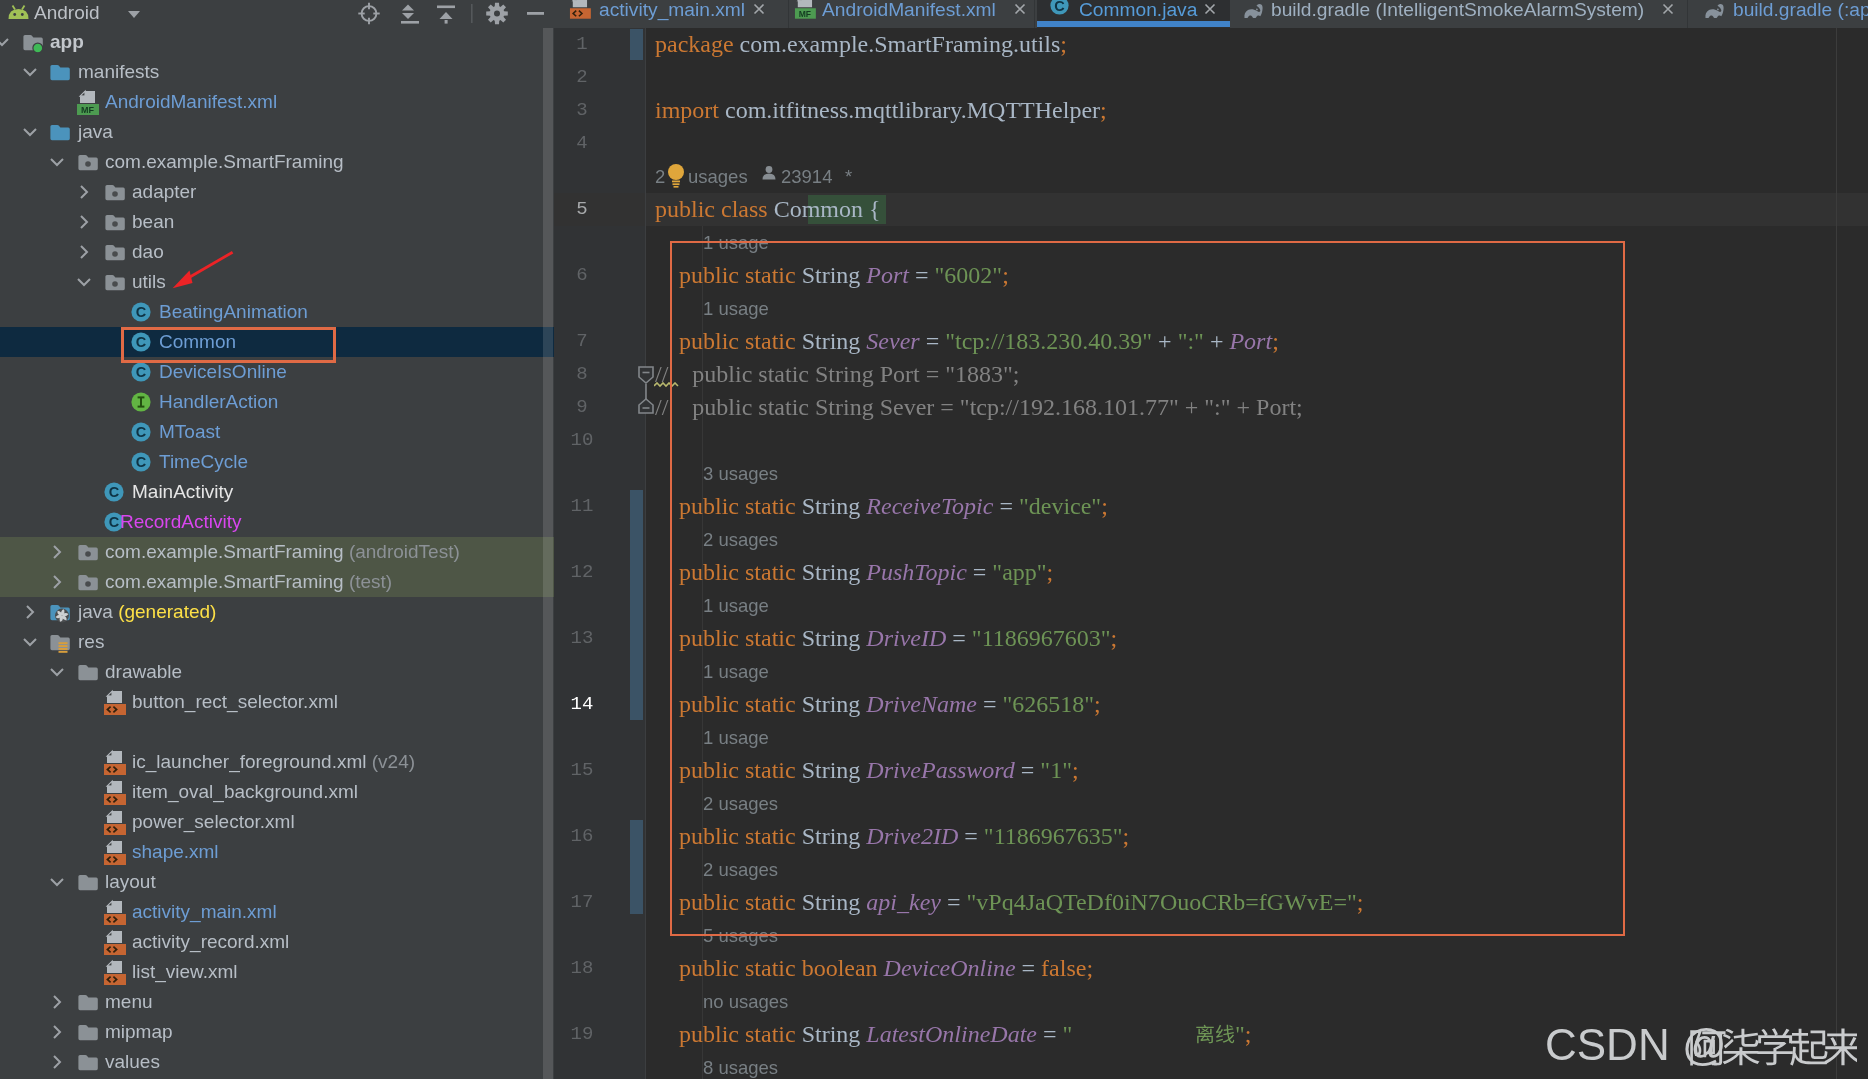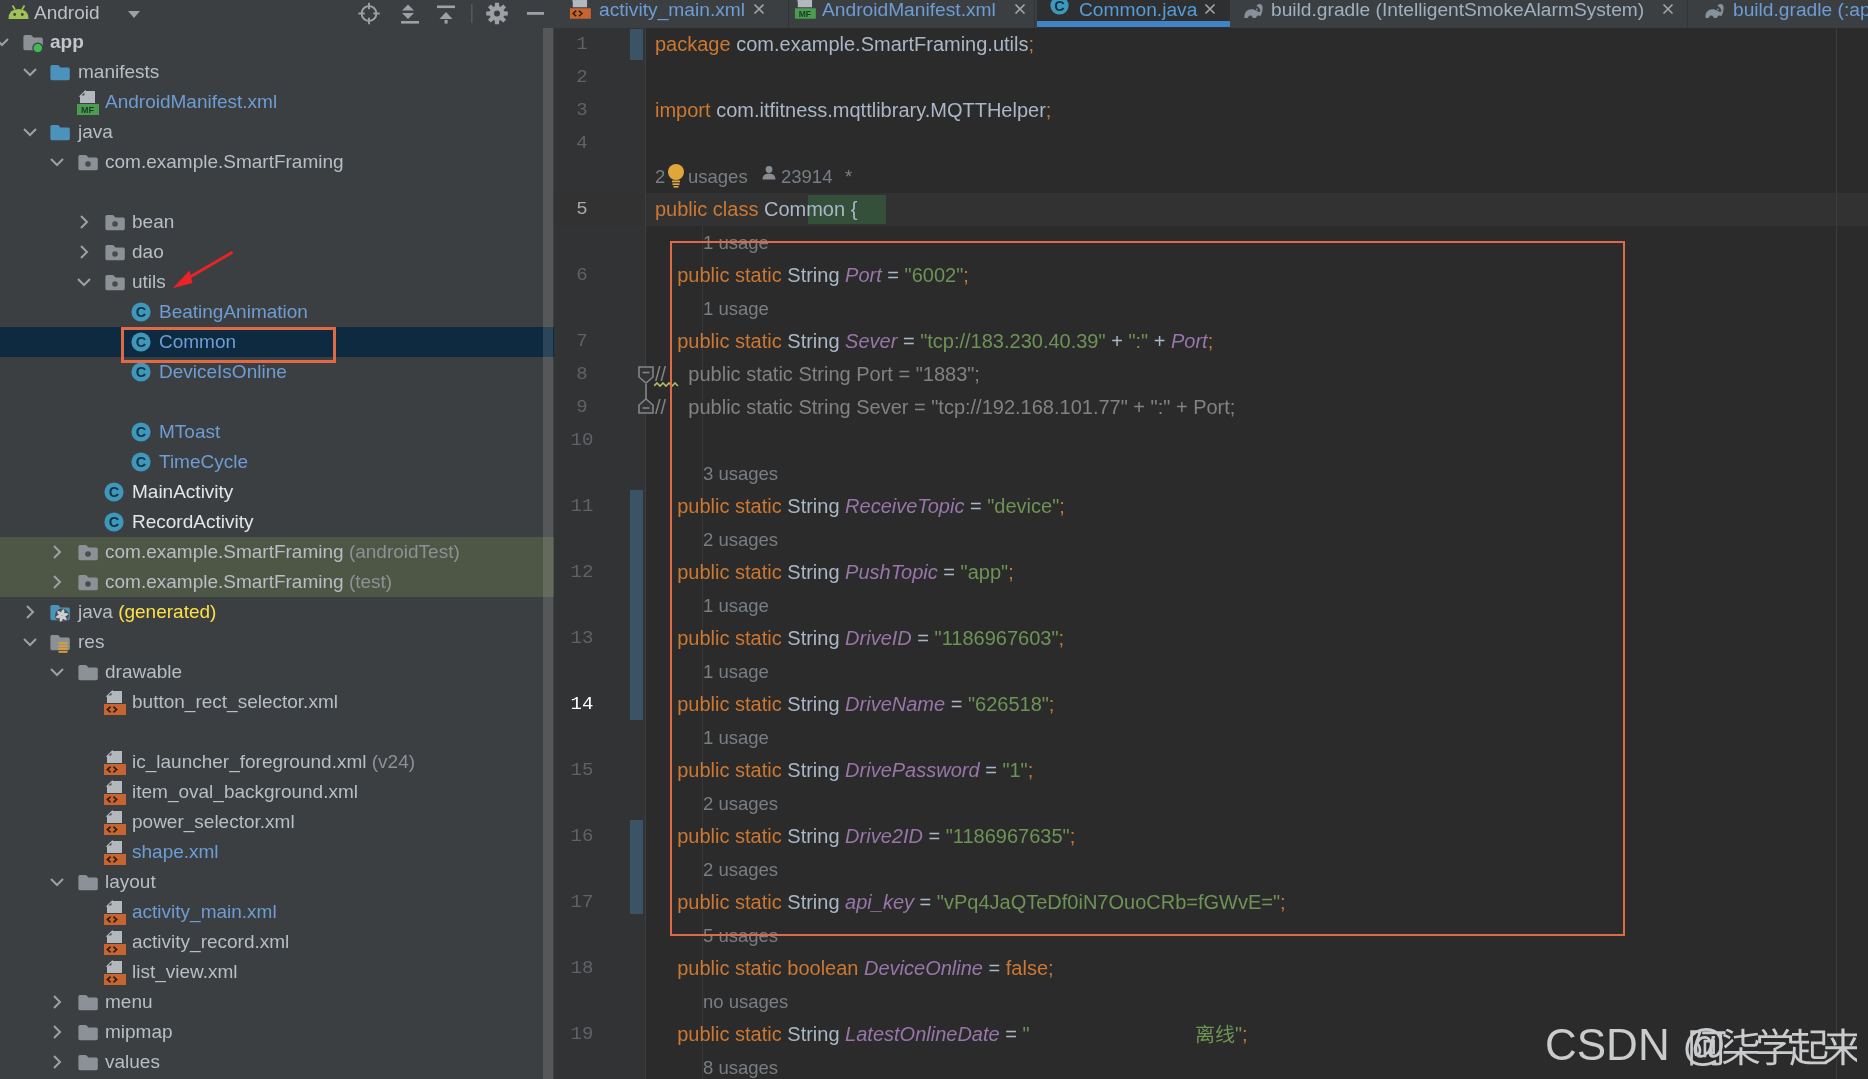--- a/index.html
+++ b/index.html
@@ -1,18 +1,18 @@
 <!DOCTYPE html>
 <html><head><meta charset="utf-8"><style>
 *{margin:0;padding:0;box-sizing:border-box}
 html,body{width:1868px;height:1079px;overflow:hidden;background:#2b2b2b}
 #root{position:relative;width:1868px;height:1079px;font-family:"Liberation Sans",sans-serif;overflow:hidden}
 .abs{position:absolute}
 .trow{position:absolute;height:30px;line-height:30px;font-size:19px;white-space:nowrap}
-.cline{position:absolute;height:33px;line-height:33px;font-family:Liberation Sans, sans-serif;font-size:20px;white-space:pre;color:#a9b7c6}
+.cline{position:absolute;height:33px;line-height:33px;font-family:Liberation Serif, serif;font-size:24px;white-space:pre;color:#a9b7c6}
 .inlay{position:absolute;height:33px;line-height:33px;font-size:18.5px;color:#787f84;white-space:pre}
 .lnum{position:absolute;width:56px;text-align:center;height:33px;line-height:33px;font-family:"Liberation Mono",monospace;font-size:19px;color:#606366}
 .kw{color:#cc7832}.st{color:#6d9355}.fd{color:#9876aa;font-style:italic}.cm{color:#828282}
 .tabt{position:absolute;font-size:19.2px;height:20px;line-height:20px;white-space:nowrap}
 </style></head><body>
 <div id="root">
 <div class="abs" style="left:0;top:0;width:554px;height:1079px;background:#3c3f41"></div>
 <svg width="554" height="28" viewBox="0 0 554 28" style="position:absolute;left:0;top:0">
 <g transform="translate(8,4)">
         <path d="M0.5,15 q0-10 10-10 q10,0 10,10 z" fill="#a0c156"></path>
@@ -90,20 +90,30 @@
 <div class="trow" style="left:0;top:147px;width:554px">
       <svg width="16" height="16" viewBox="0 0 16 16" style="position:absolute;left:49px;top:7px">
         <path d="M2,5 L8,11 L14,5" stroke="#9da1a6" stroke-width="2" fill="none"></path>
       </svg>
       <svg width="22" height="21" viewBox="0 0 22 21" style="position:absolute;left:77px;top:5px">
         <path d="M1.4,4.6 Q1.4,3.0 3.0,3.0 L8.4,3.0 Q9.2,3.0 9.7,3.6 L11.4,5.6 L19.2,5.6 Q20.8,5.6 20.8,7.2 L20.8,16.6 Q20.8,18.2 19.2,18.2 L3.0,18.2 Q1.4,18.2 1.4,16.6 Z" fill="#8b9196"></path>
         <circle cx="11" cy="12" r="2.8" fill="#494c4e"></circle>
       </svg>
       <div class="abs" style="left:105px;top:0;color:#b7bec6">com.example.SmartFraming</div>
     </div>
+<div class="trow" style="left:0;top:177px;width:554px">
+      <svg width="16" height="16" viewBox="0 0 16 16" style="position:absolute;left:76px;top:7px">
+        <path d="M5,2 L11,8 L5,14" stroke="#9da1a6" stroke-width="2" fill="none"></path>
+      </svg>
+      <svg width="22" height="21" viewBox="0 0 22 21" style="position:absolute;left:104px;top:5px">
+        <path d="M1.4,4.6 Q1.4,3.0 3.0,3.0 L8.4,3.0 Q9.2,3.0 9.7,3.6 L11.4,5.6 L19.2,5.6 Q20.8,5.6 20.8,7.2 L20.8,16.6 Q20.8,18.2 19.2,18.2 L3.0,18.2 Q1.4,18.2 1.4,16.6 Z" fill="#8b9196"></path>
+        <circle cx="11" cy="12" r="2.8" fill="#494c4e"></circle>
+      </svg>
+      <div class="abs" style="left:132px;top:0;color:#b7bec6">adapter</div>
+    </div>
 <div class="trow" style="left:0;top:207px;width:554px">
       <svg width="16" height="16" viewBox="0 0 16 16" style="position:absolute;left:76px;top:7px">
         <path d="M5,2 L11,8 L5,14" stroke="#9da1a6" stroke-width="2" fill="none"></path>
       </svg>
       <svg width="22" height="21" viewBox="0 0 22 21" style="position:absolute;left:104px;top:5px">
         <path d="M1.4,4.6 Q1.4,3.0 3.0,3.0 L8.4,3.0 Q9.2,3.0 9.7,3.6 L11.4,5.6 L19.2,5.6 Q20.8,5.6 20.8,7.2 L20.8,16.6 Q20.8,18.2 19.2,18.2 L3.0,18.2 Q1.4,18.2 1.4,16.6 Z" fill="#8b9196"></path>
         <circle cx="11" cy="12" r="2.8" fill="#494c4e"></circle>
       </svg>
       <div class="abs" style="left:132px;top:0;color:#b7bec6">bean</div>
     </div>
@@ -142,20 +152,31 @@
       </svg>
       <div class="abs" style="left:159px;top:0;color:#6d9dd4">Common</div>
     </div>
 <div class="trow" style="left:0;top:357px;width:554px">
       <svg width="20" height="20" viewBox="0 0 20 20" style="position:absolute;left:131px;top:5px">
         <circle cx="10.0" cy="10.0" r="9.6" fill="#3f97b9"></circle>
         <text x="10.0" y="15.0" font-family="Liberation Sans" font-size="14.5" font-weight="bold" fill="#0f3344" text-anchor="middle">C</text>
       </svg>
       <div class="abs" style="left:159px;top:0;color:#6d9dd4">DeviceIsOnline</div>
     </div>
+<div class="trow" style="left:0;top:387px;width:554px">
+      <svg width="20" height="20" viewBox="0 0 20 20" style="position:absolute;left:131px;top:5px">
+        <circle cx="10.0" cy="10.0" r="9.6" fill="#62b543"></circle>
+        <g stroke="#234f10" stroke-width="2">
+          <line x1="6.6" y1="5.4" x2="13.4" y2="5.4"></line>
+          <line x1="6.6" y1="14.6" x2="13.4" y2="14.6"></line>
+          <line x1="10.0" y1="5.4" x2="10.0" y2="14.6"></line>
+        </g>
+      </svg>
+      <div class="abs" style="left:159px;top:0;color:#6d9dd4">HandlerAction</div>
+    </div>
 <div class="trow" style="left:0;top:417px;width:554px">
       <svg width="20" height="20" viewBox="0 0 20 20" style="position:absolute;left:131px;top:5px">
         <circle cx="10.0" cy="10.0" r="9.6" fill="#3f97b9"></circle>
         <text x="10.0" y="15.0" font-family="Liberation Sans" font-size="14.5" font-weight="bold" fill="#0f3344" text-anchor="middle">C</text>
       </svg>
       <div class="abs" style="left:159px;top:0;color:#6d9dd4">MToast</div>
     </div>
 <div class="trow" style="left:0;top:447px;width:554px">
       <svg width="20" height="20" viewBox="0 0 20 20" style="position:absolute;left:131px;top:5px">
         <circle cx="10.0" cy="10.0" r="9.6" fill="#3f97b9"></circle>
@@ -168,21 +189,21 @@
         <circle cx="10.0" cy="10.0" r="9.6" fill="#3f97b9"></circle>
         <text x="10.0" y="15.0" font-family="Liberation Sans" font-size="14.5" font-weight="bold" fill="#0f3344" text-anchor="middle">C</text>
       </svg>
       <div class="abs" style="left:132px;top:0;color:#e5e5e5">MainActivity</div>
     </div>
 <div class="trow" style="left:0;top:507px;width:554px">
       <svg width="20" height="20" viewBox="0 0 20 20" style="position:absolute;left:104px;top:5px">
         <circle cx="10.0" cy="10.0" r="9.6" fill="#3f97b9"></circle>
         <text x="10.0" y="15.0" font-family="Liberation Sans" font-size="14.5" font-weight="bold" fill="#0f3344" text-anchor="middle">C</text>
       </svg>
-      <div class="abs" style="left:132px;top:0;color:#e5e5e5">RecordActivity</div>
+      <div class="abs" style="left:120px;top:0;color:#d946ef">RecordActivity</div>
     </div>
 <div class="abs" style="left:0;top:537px;width:554px;height:30px;background:#4e5646"></div>
 <div class="trow" style="left:0;top:537px;width:554px">
       <svg width="16" height="16" viewBox="0 0 16 16" style="position:absolute;left:49px;top:7px">
         <path d="M5,2 L11,8 L5,14" stroke="#9da1a6" stroke-width="2" fill="none"></path>
       </svg>
       <svg width="22" height="21" viewBox="0 0 22 21" style="position:absolute;left:77px;top:5px">
         <path d="M1.4,4.6 Q1.4,3.0 3.0,3.0 L8.4,3.0 Q9.2,3.0 9.7,3.6 L11.4,5.6 L19.2,5.6 Q20.8,5.6 20.8,7.2 L20.8,16.6 Q20.8,18.2 19.2,18.2 L3.0,18.2 Q1.4,18.2 1.4,16.6 Z" fill="#8b9196"></path>
         <circle cx="11" cy="12" r="2.8" fill="#494c4e"></circle>
       </svg>

